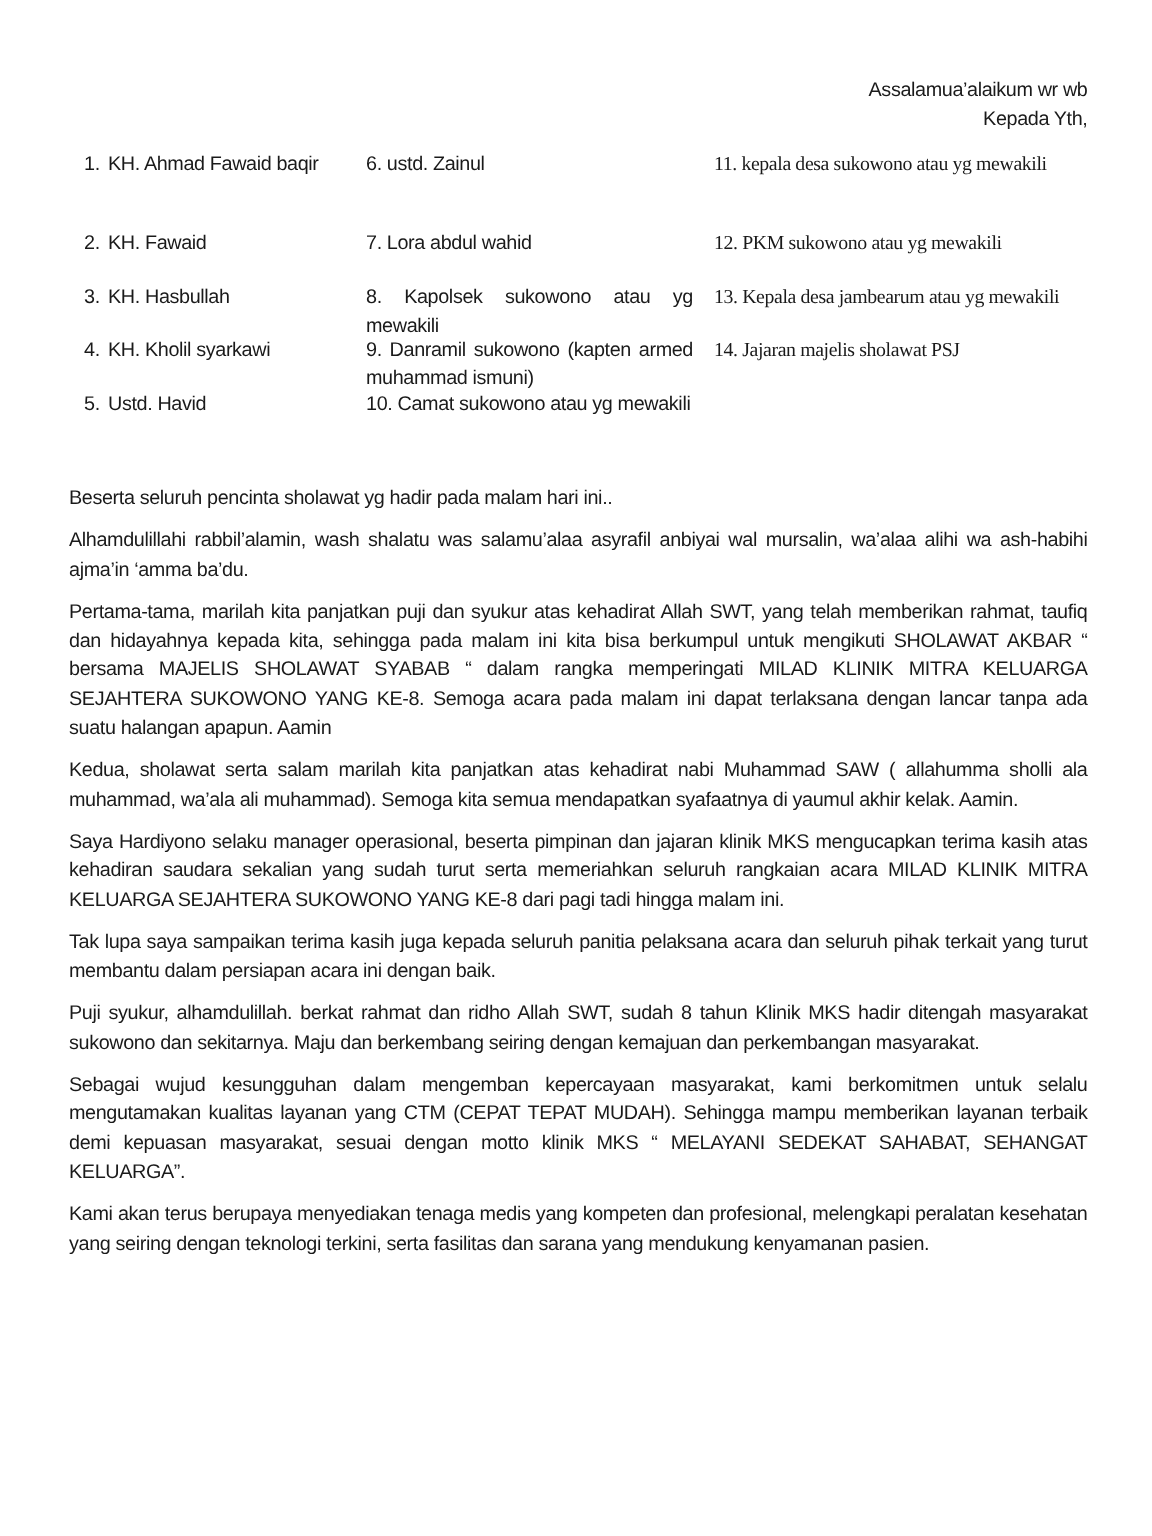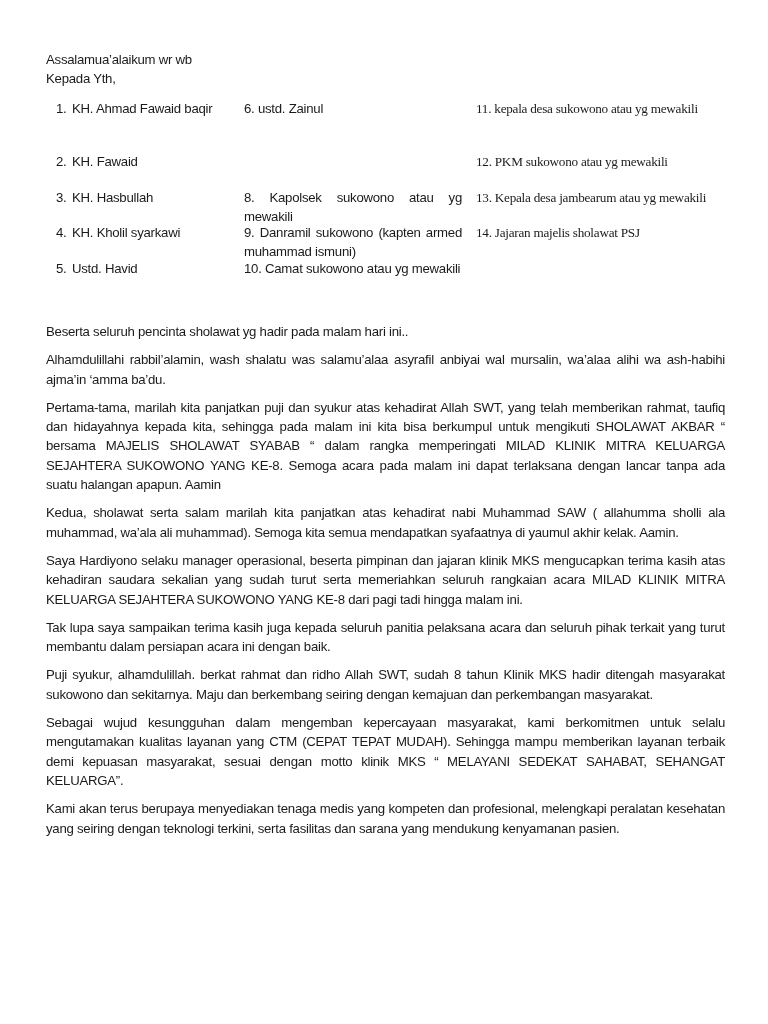--- a/index.html
+++ b/index.html
@@ -20,20 +20,21 @@
       left: 46px;
       top: 50px;
       width: 679px;
       font-size: 13.2px;
       line-height: 19.3px;
       letter-spacing: -0.25px;
     }
     .greeting-line {
       margin: 0;
       white-space: nowrap;
+      text-align: right;
     }
     .invitees {
       position: relative;
       margin-top: 10px;
       width: 679px;
       height: 200px;
     }
     .inv {
       position: absolute;
       text-align: justify;
@@ -96,20 +97,23 @@
       <span class="txt single">KH. Kholil syarkawi</span>
     </div>
     <div class="inv c1 r5">
       <span class="num">5.</span>
       <span class="txt single">Ustd. Havid</span>
     </div>
 
     <div class="inv c2 r1">
       <span class="txt">6. ustd. Zainul</span>
     </div>
+    <div class="inv c2 r2">
+      <span class="txt">7. Lora abdul wahid</span>
+    </div>
     <div class="inv c2 r3">
       <span class="txt">8. Kapolsek sukowono atau yg mewakili</span>
     </div>
     <div class="inv c2 r4">
       <span class="txt">9. Danramil sukowono (kapten armed muhammad ismuni)</span>
     </div>
     <div class="inv c2 r5">
       <span class="txt">10. Camat sukowono atau yg mewakili</span>
     </div>
 

